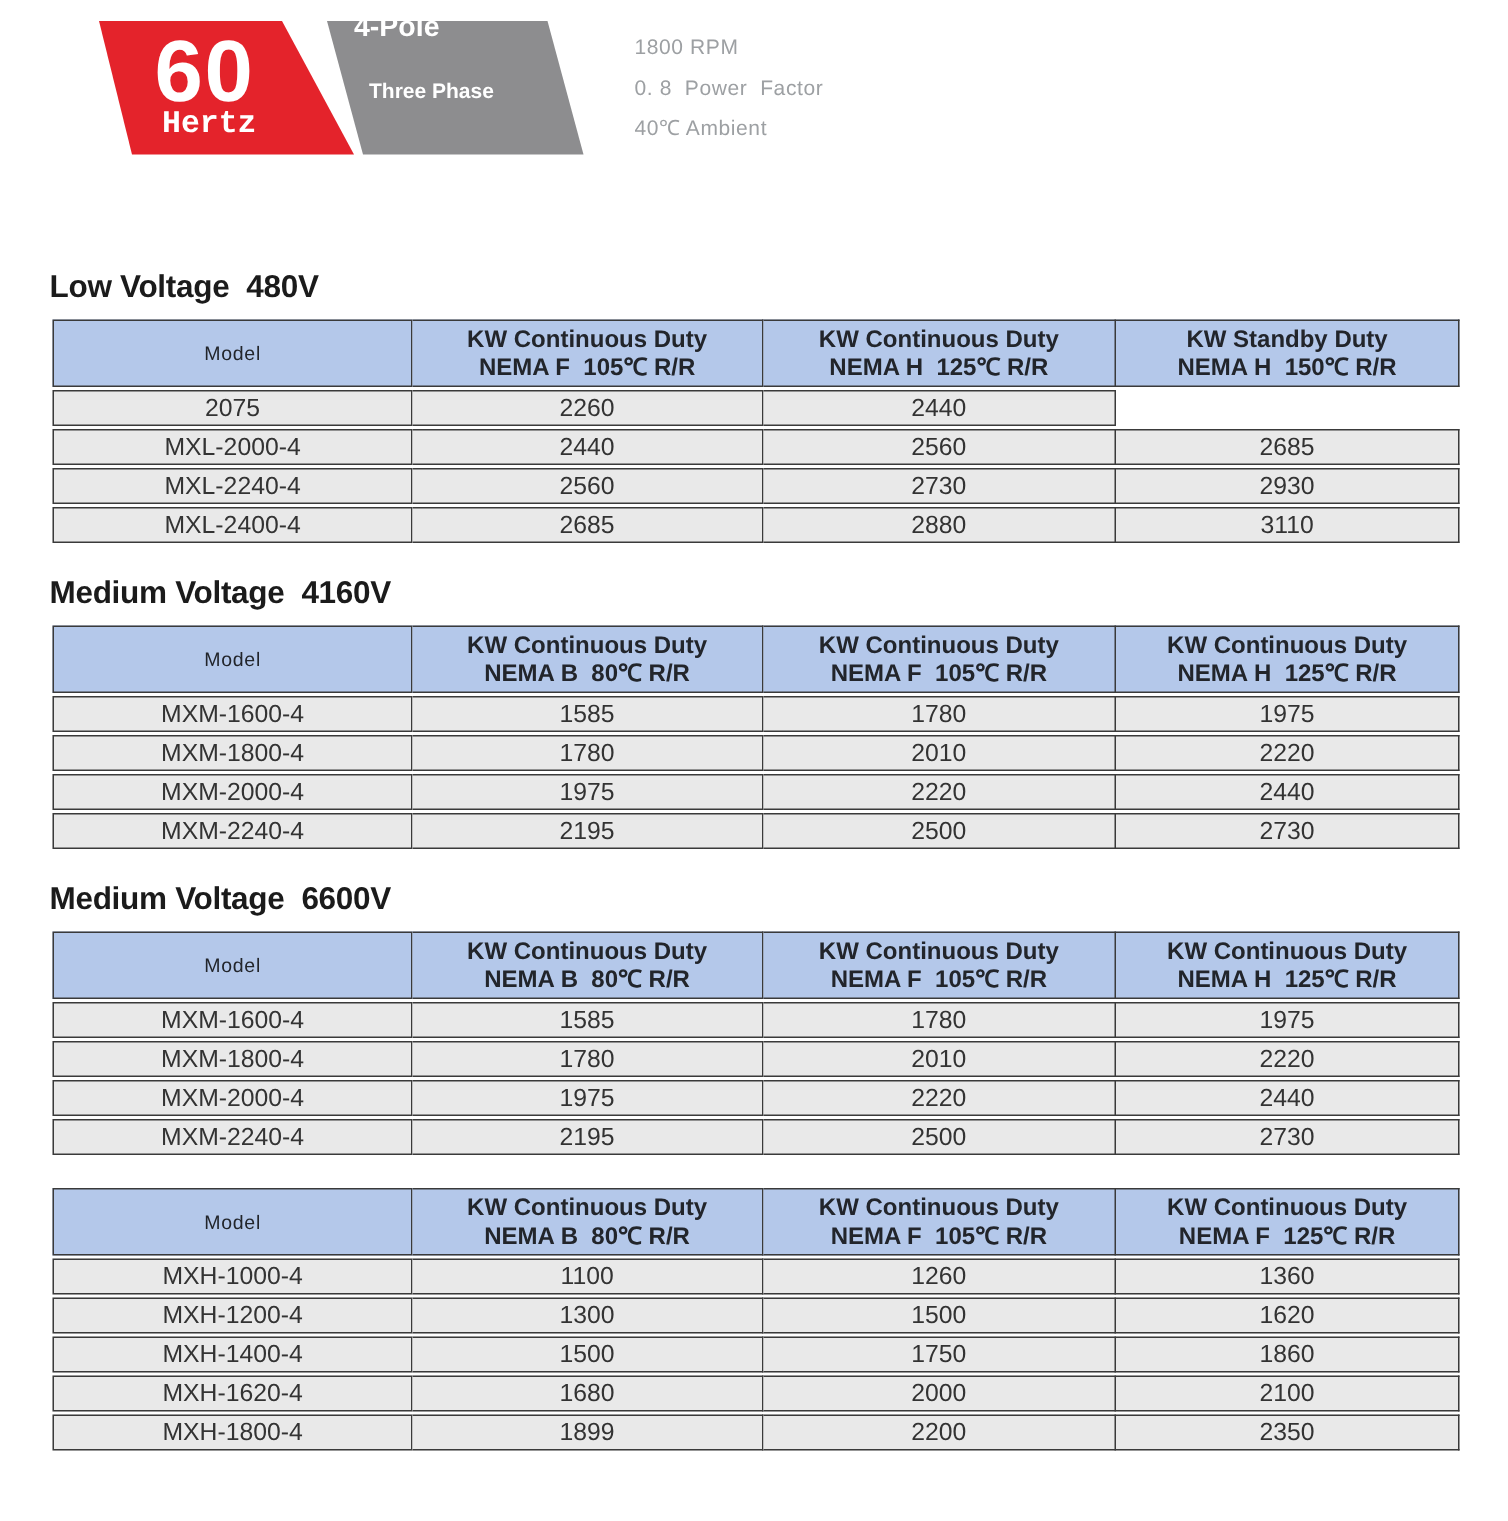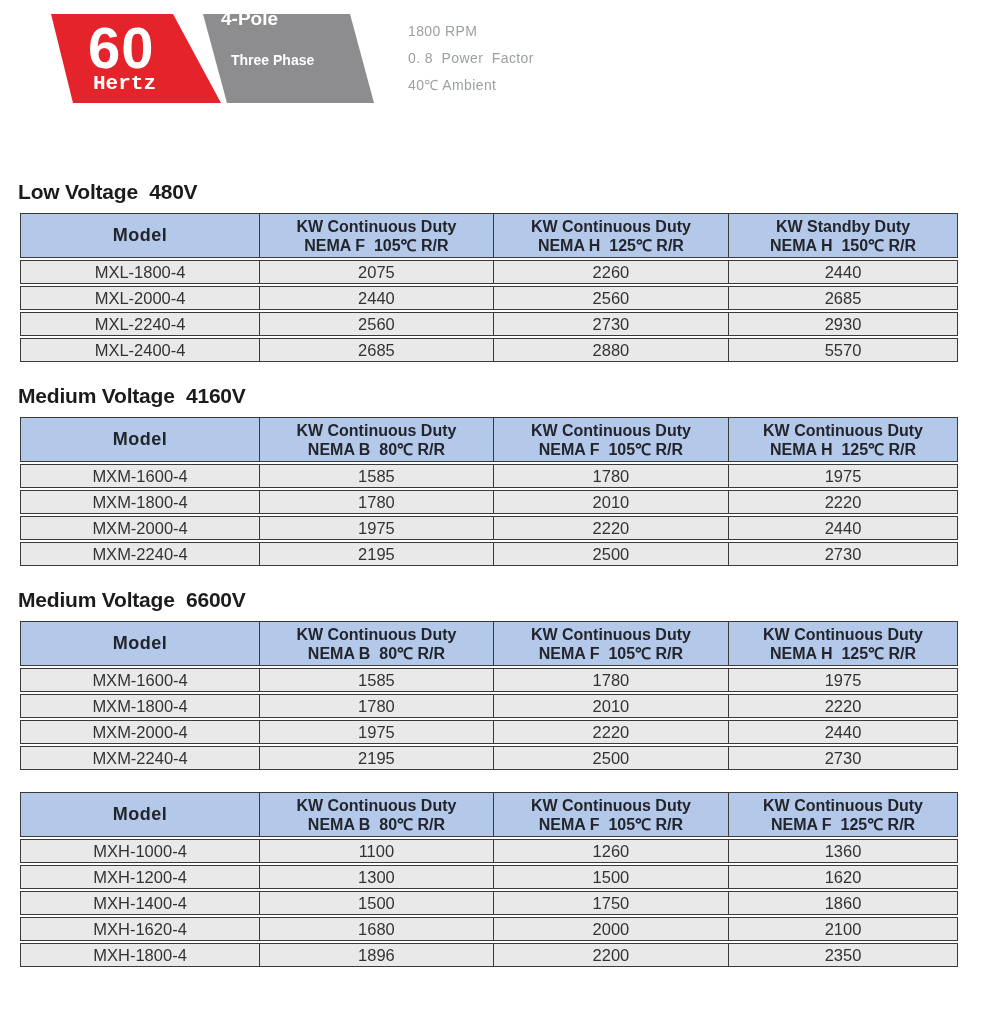--- a/index.html
+++ b/index.html
@@ -15,21 +15,21 @@
   .hz-num{left:70px;top:10px;font-size:58px;letter-spacing:1px;}
   .hz-unit{left:75px;top:68px;font-size:21px;font-family:Liberation Mono, monospace;}
   .pole-1{left:203px;top:4px;font-size:19px;}
   .pole-2{left:213px;top:48px;font-size:14px;}
   .specs{
     position:absolute;left:390px;top:14px;
     font-size:14px;line-height:27px;color:var(--spec-text,#9da0a3);
     letter-spacing:0.4px;white-space:pre-wrap;
   }
   
-  .page{padding-left:18px;padding-right:32px;}
+  .page{padding-left:33px;padding-right:32px;}
   .section-title{
     font-size:21px;font-weight:bold;color:#1b1b1b;
     letter-spacing:-0.2px;white-space:pre-wrap;margin:0;
   }
   .spec-table{
     margin-left:2px;margin-top:9px;width:938px;
     display:flex;flex-direction:column;gap:2px;
   }
   .t-row{display:grid;grid-template-columns:25.6% 24.9% 25.1% 24.4%;}
   .t-cell{
@@ -39,21 +39,21 @@
     align-items:center;justify-content:center;text-align:center;
   }
   .t-cell:first-child{border-left:1.8px solid #3a3a3a;}
   .t-row.head .t-cell{
     background:var(--header-bg,#b4c8ea);height:45px;color:#22252b;
   }
   .t-row.body .t-cell{
     background:var(--row-bg,#e9e9e9);height:24px;
     font-size:16.5px;color:#333;
   }
-  .model-head{font-size:18px;font-weight:bold;letter-spacing:0.5px;}
+  .model-head{font-size:13px;font-weight:normal;letter-spacing:0.5px;}
   .col-head-line{font-size:16px;font-weight:bold;line-height:19px;white-space:pre-wrap;}
   .sec{margin-top:22px;}
   .sec:first-of-type{margin-top:64px;}
 </style>
 </head>
 <body>
 
 <div class="page">
 
   <div class="badges">
@@ -83,42 +83,41 @@
             <div class="t-cell">
               <div class="col-head-line">KW Continuous Duty</div>
               <div class="col-head-line">NEMA H  125℃ R/R</div>
             </div>
             <div class="t-cell">
               <div class="col-head-line">KW Standby Duty</div>
               <div class="col-head-line">NEMA H  150℃ R/R</div>
             </div>
           </div>
           <div class="t-row body">
-            <div class="t-cell">MXL-1800-4</div>
             <div class="t-cell">2075</div>
             <div class="t-cell">2260</div>
             <div class="t-cell">2440</div>
           </div>
           <div class="t-row body">
             <div class="t-cell">MXL-2000-4</div>
             <div class="t-cell">2440</div>
             <div class="t-cell">2560</div>
             <div class="t-cell">2685</div>
           </div>
           <div class="t-row body">
             <div class="t-cell">MXL-2240-4</div>
             <div class="t-cell">2560</div>
             <div class="t-cell">2730</div>
             <div class="t-cell">2930</div>
           </div>
           <div class="t-row body">
             <div class="t-cell">MXL-2400-4</div>
             <div class="t-cell">2685</div>
             <div class="t-cell">2880</div>
-            <div class="t-cell">5570</div>
+            <div class="t-cell">3110</div>
           </div>
         </div>
       </div>
       <div class="sec">
         <div class="section-title">Medium Voltage  4160V</div>
         <div class="spec-table">
           <div class="t-row head">
             <div class="t-cell">
               <div class="model-head">Model</div>
             </div>
@@ -245,21 +244,21 @@
             <div class="t-cell">1860</div>
           </div>
           <div class="t-row body">
             <div class="t-cell">MXH-1620-4</div>
             <div class="t-cell">1680</div>
             <div class="t-cell">2000</div>
             <div class="t-cell">2100</div>
           </div>
           <div class="t-row body">
             <div class="t-cell">MXH-1800-4</div>
-            <div class="t-cell">1896</div>
+            <div class="t-cell">1899</div>
             <div class="t-cell">2200</div>
             <div class="t-cell">2350</div>
           </div>
         </div>
       </div>
     </div>
 
 </div>
 
 </body></html>

